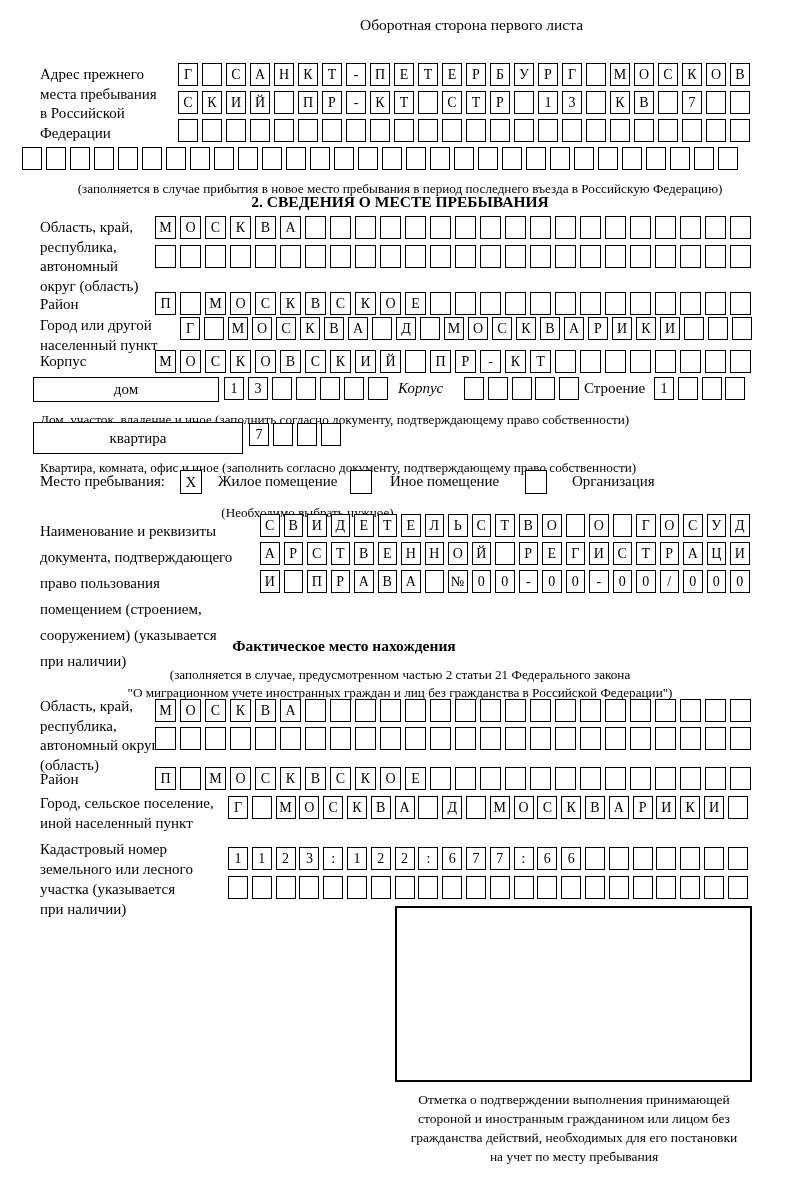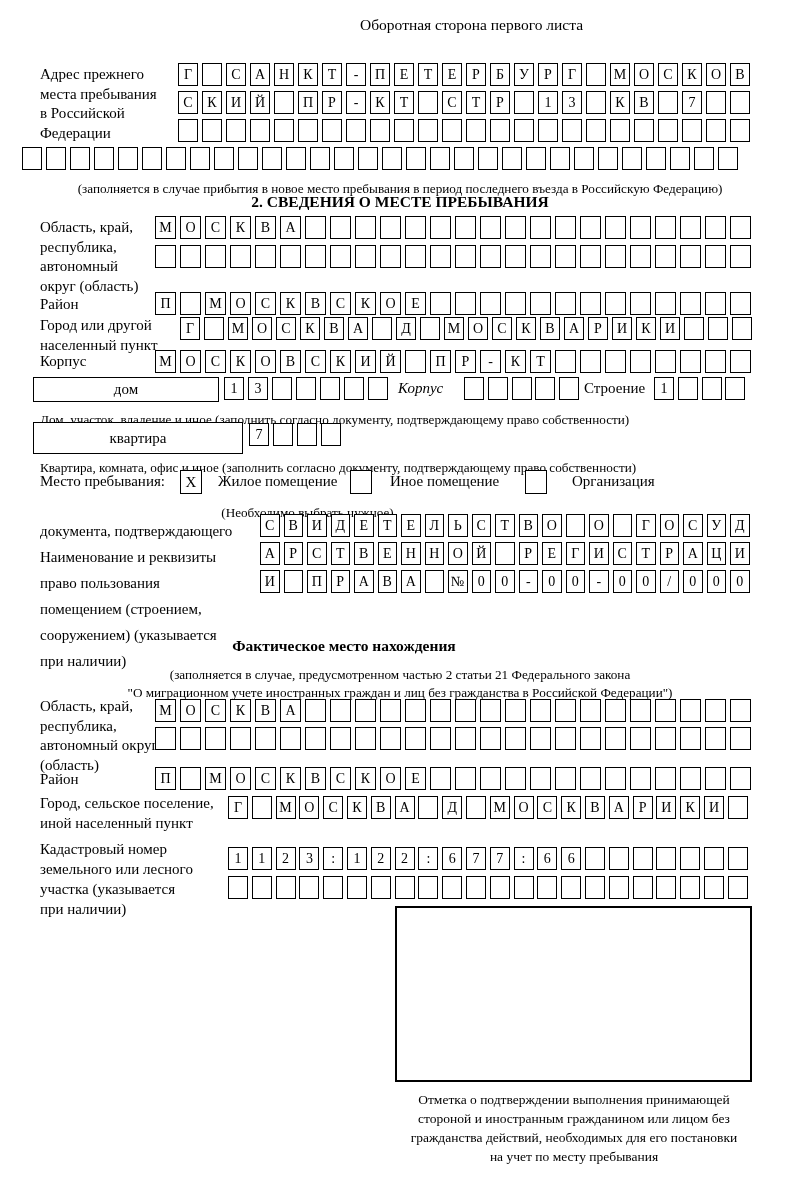--- a/index.html
+++ b/index.html
@@ -343,22 +343,22 @@
   <div class="abs lbl" style="left:40px;top:472px;">Место пребывания:</div>
   <span class="abs cell cb" style="left:180px;top:470px;">X</span>
   <div class="abs lbl" style="left:218px;top:472px;">Жилое помещение</div>
   <span class="abs cell cb" style="left:350px;top:470px;"></span>
   <div class="abs lbl" style="left:390px;top:472px;">Иное помещение</div>
   <span class="abs cell cb" style="left:525px;top:470px;"></span>
   <div class="abs lbl" style="left:572px;top:472px;">Организация</div>
   <div class="abs caption center" style="left:190px;top:497px;width:235px;">(Необходимо выбрать нужное)</div>
 
   <div class="abs lbl26" style="left:40px;top:518px;">
+      <div>Наименование и реквизиты</div>
       <div>документа, подтверждающего</div>
-      <div>Наименование и реквизиты</div>
       <div>право пользования</div>
       <div>помещением (строением,</div>
       <div>сооружением) (указывается</div>
       <div>при наличии)</div>
     </div>
   <div class="abs boxrow p235" style="left:260px;top:514px;">
       <span class="cell">С</span>
       <span class="cell">В</span>
       <span class="cell">И</span>
       <span class="cell">Д</span>

